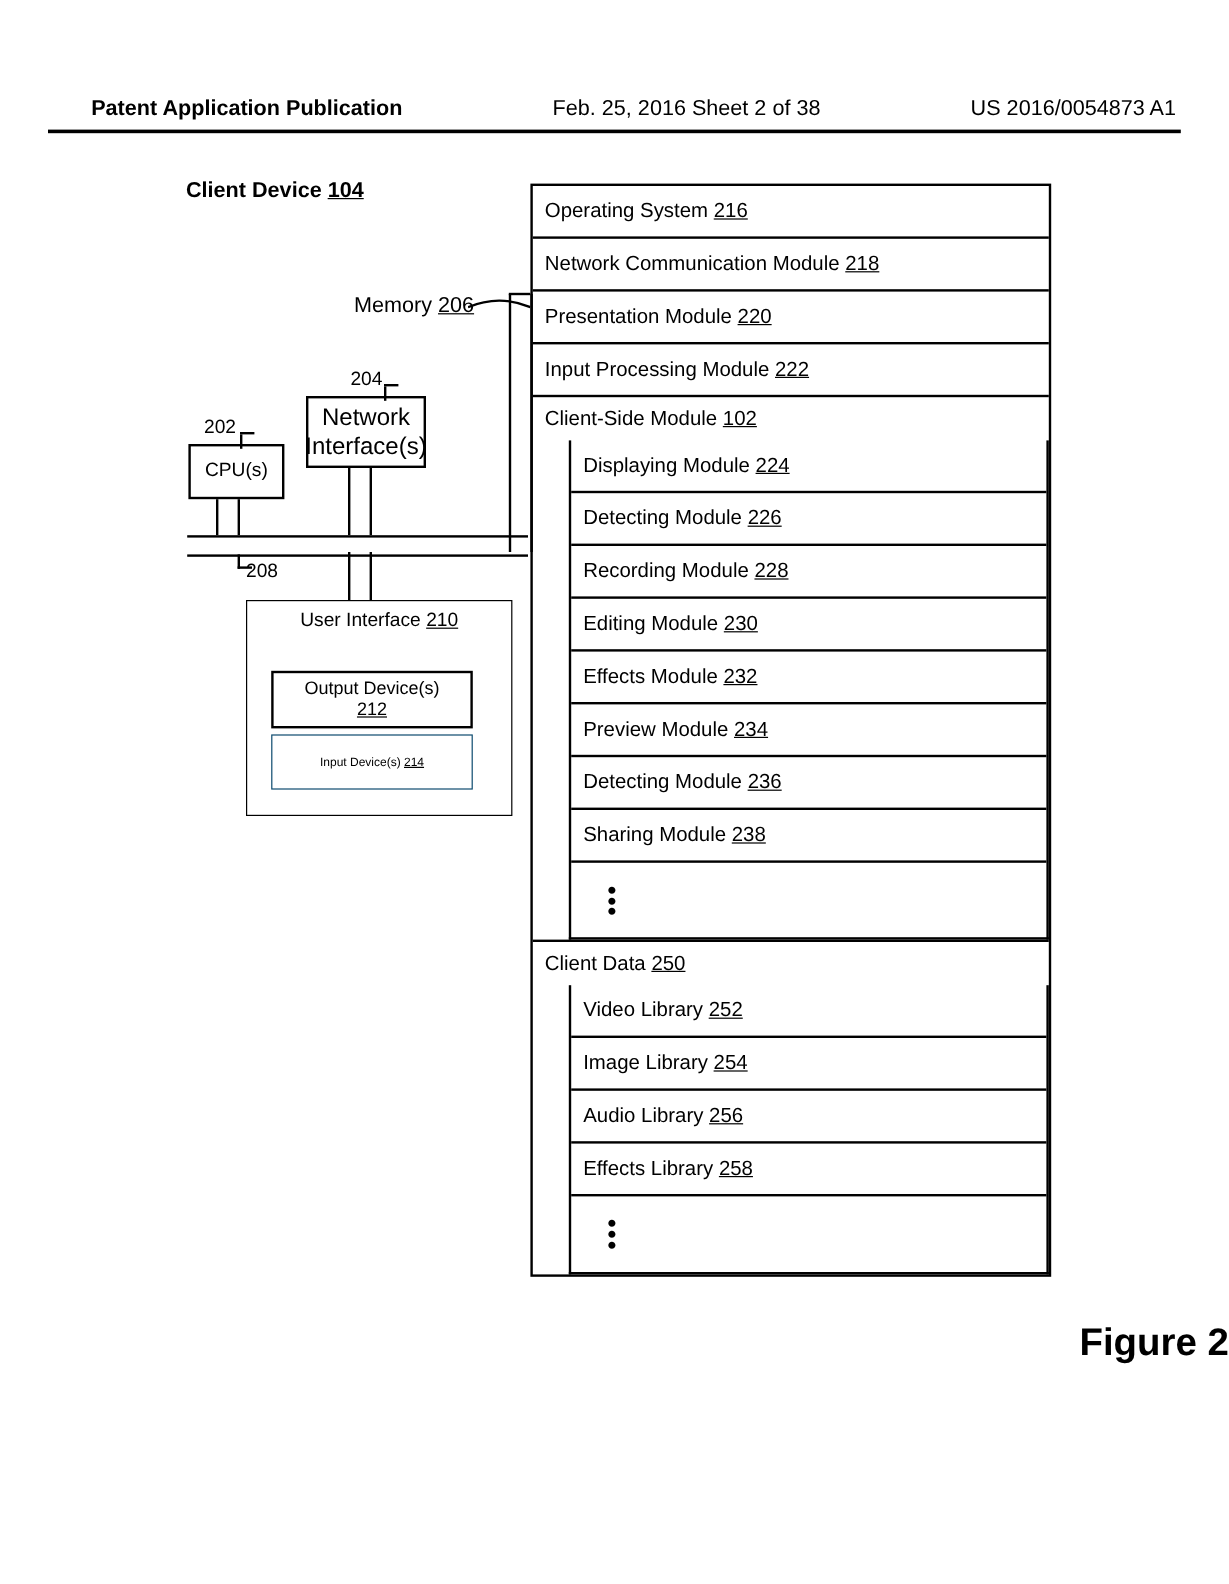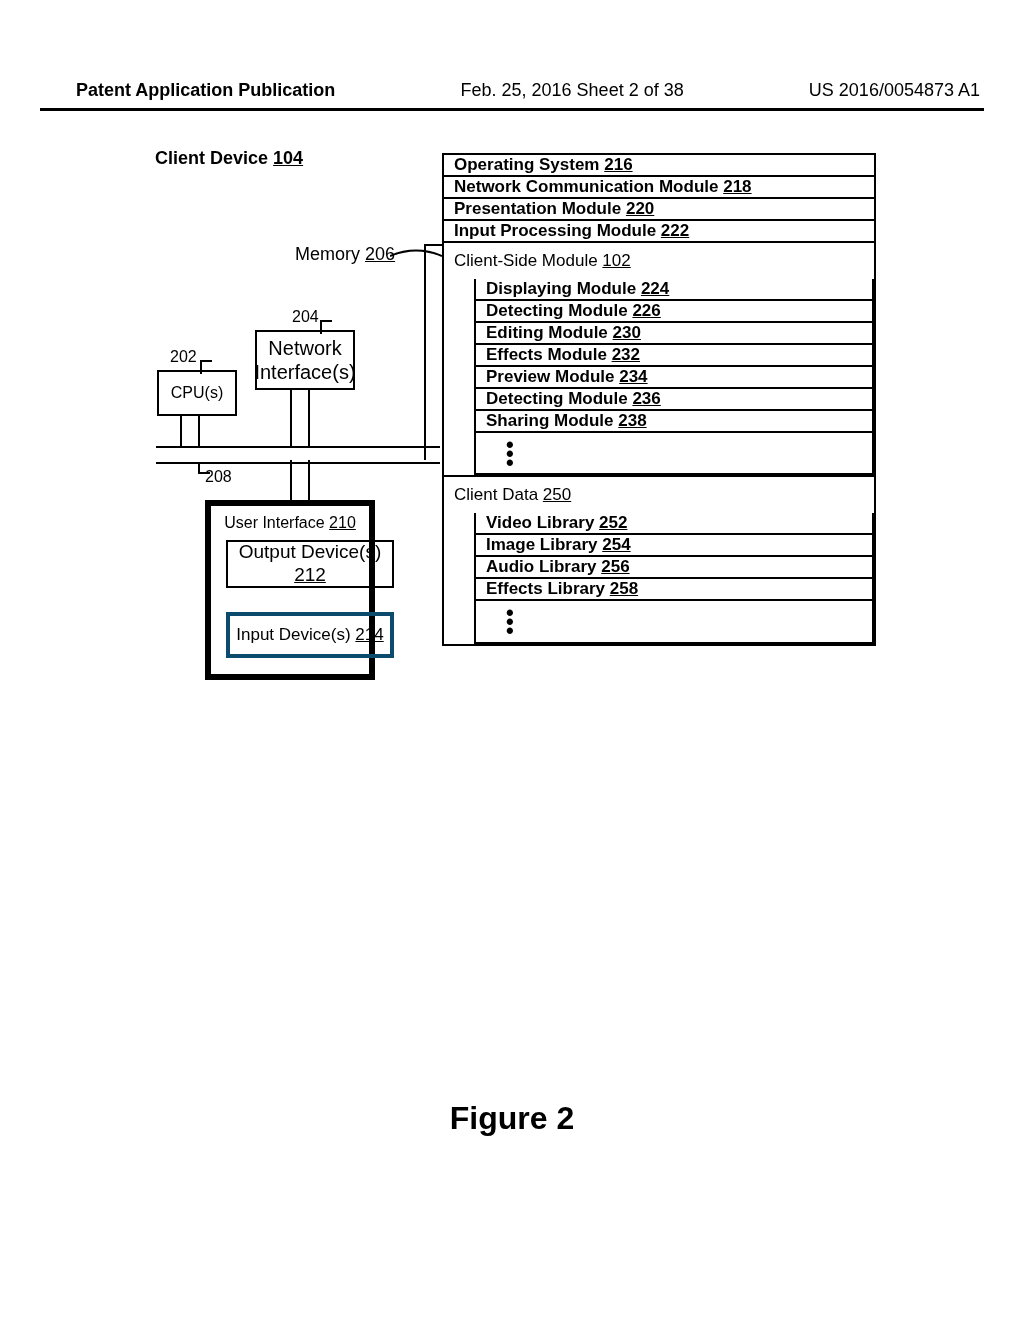--- a/index.html
+++ b/index.html
@@ -182,78 +182,77 @@
     width: 10px;
     height: 10px;
     border-left:2px solid #000;
     border-bottom:2px solid #000;
   }
 
   .ui-box {
     position: absolute;
     top: 500px;
     left: 205px;
-    width: 170px;
+    width: 222px;
     height: 180px;
-    border: 6px solid #000000;
+    border: 1px solid #000000;
     box-sizing: border-box;
     text-align:center;
     padding-top: 8px;
     font-size: 16px;
   }
   .ui-vert {
     position: absolute;
     top: 460px;
     left: 290px;
     width: 16px;
     height: 40px;
     border-left:2px solid #000;
     border-right:2px solid #000;
   }
   .out-box {
     position: absolute;
-    top: 540px;
+    top: 559px;
     left: 226px;
     width: 168px;
     height: 48px;
     border: 2px solid #000;
     box-sizing: border-box;
     display:flex;align-items:center;justify-content:center;
     text-align:center;
-    font-size: 19px;
+    font-size: 15px;
     line-height: 1.2;
   }
   .in-box {
     position: absolute;
     top: 612px;
     left: 226px;
     width: 168px;
     height: 46px;
-    border: 4px solid #0c4a6e;
+    border: 1px solid #0c4a6e;
     box-sizing: border-box;
     display:flex;align-items:center;justify-content:center;
     text-align:center;
-    font-size: 17px;
+    font-size: 10px;
   }
 
   
   .mem-outer {
     position: absolute;
     top: 153px;
     left: 442px;
     width: 434px;
     border: 2px solid #000;
     box-sizing: border-box;
   }
   .mem-row {
     border-bottom: 2px solid #000;
-    padding: 0 10px;
+    padding: 11px 10px;
     font-size: 17px;
     box-sizing: border-box;
-    font-weight: bold;
   }
   .mem-row:last-child { border-bottom:none; }
   .mem-sub {
     margin-left: 30px;
     border: 2px solid #000;
     border-top: none;
     box-sizing: border-box;
   }
   .mem-sub .mem-row { border-bottom: 2px solid #000; }
   .mem-sub .mem-row:last-child { border-bottom: none; }
@@ -270,21 +269,21 @@
     line-height: 0.4;
     letter-spacing: 0;
     padding: 8px 0 6px 20px;
   }
 
   .fig-caption {
     position: absolute;
     top: 1100px;
     left: 0;
     width: 1024px;
-    text-align: center;
+    text-align: right;
     font-size: 32px;
     font-weight: bold;
   }
 </style>
 </head>
 <body>
 
 <div class="page">
 
   <div class="header">
@@ -347,20 +346,21 @@
     <div class="mem-row"><span>Operating System </span><span class="underline">216</span></div>
     <div class="mem-row"><span>Network Communication Module </span><span class="underline">218</span></div>
     <div class="mem-row"><span>Presentation Module </span><span class="underline">220</span></div>
     <div class="mem-row"><span>Input Processing Module </span><span class="underline">222</span></div>
 
     <div class="mem-sub-wrap">
       <div class="mem-sub-header"><span>Client-Side Module </span><span class="underline">102</span></div>
       <div class="mem-sub">
         <div class="mem-row"><span>Displaying Module </span><span class="underline">224</span></div>
         <div class="mem-row"><span>Detecting Module </span><span class="underline">226</span></div>
+        <div class="mem-row"><span>Recording Module </span><span class="underline">228</span></div>
         <div class="mem-row"><span>Editing Module </span><span class="underline">230</span></div>
         <div class="mem-row"><span>Effects Module </span><span class="underline">232</span></div>
         <div class="mem-row"><span>Preview Module </span><span class="underline">234</span></div>
         <div class="mem-row"><span>Detecting Module </span><span class="underline">236</span></div>
         <div class="mem-row"><span>Sharing Module </span><span class="underline">238</span></div>
         <div class="mem-row">
             <div class="vdots">•<br>•<br>•</div>
           </div>
       </div>
     </div>

